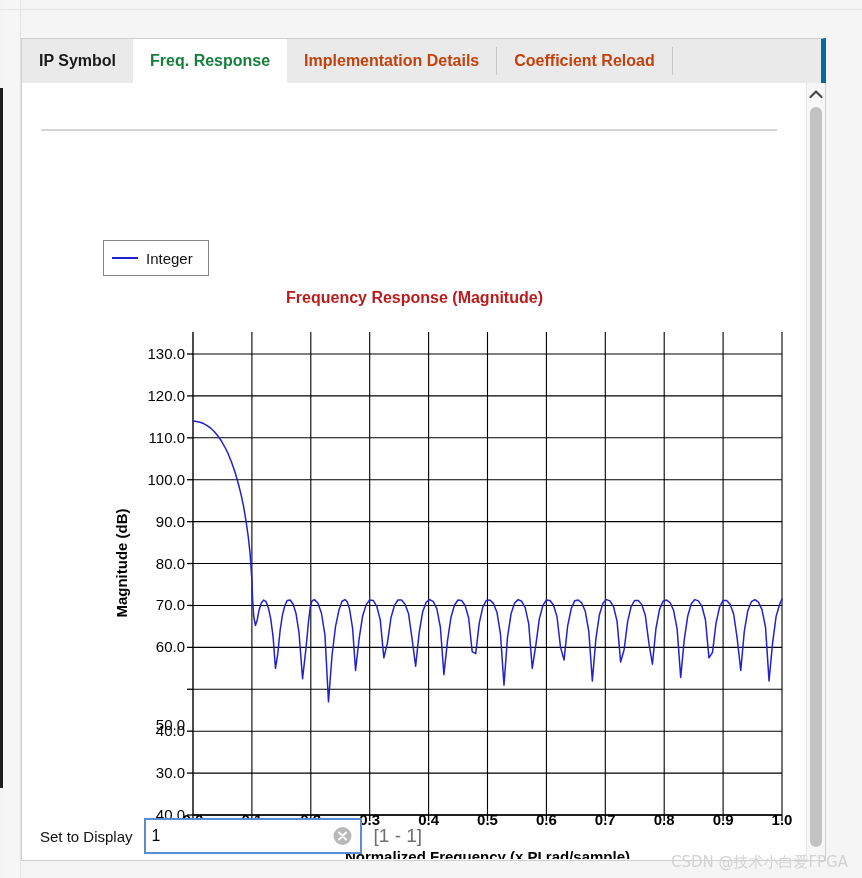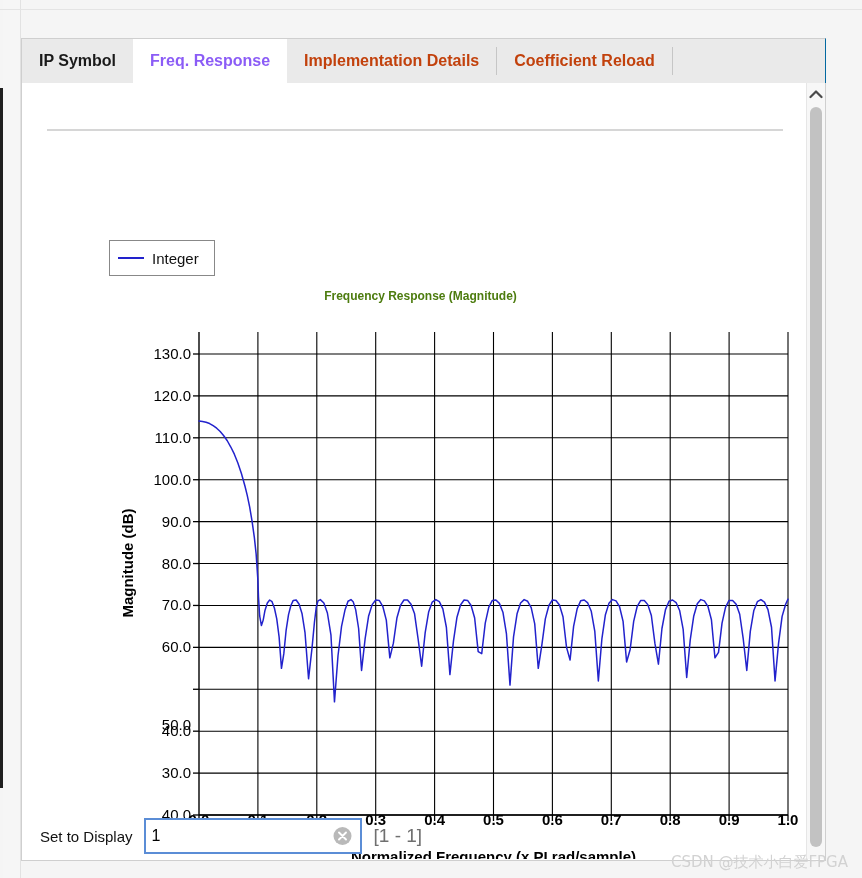--- a/index.html
+++ b/index.html
@@ -36,41 +36,41 @@
   }
 
   
   #tabbar {
     position: absolute;
     left: 21px; top: 38px;
     width: 805px; height: 45px;
     background: #eaeaea;
     border-top: 1px solid #cfcfcf;
     border-left: 1px solid #cfcfcf;
-    border-right: 1px solid #0369a1;
+    border-right: 5px solid #0369a1;
     box-sizing: border-box;
     display: flex;
     align-items: stretch;
   }
   .tab {
     display: flex;
     align-items: center;
     justify-content: center;
     padding: 0 17px;
     font-size: 16px;
     font-weight: bold;
     color: #1a1a1a;
     background: #eaeaea;
     box-sizing: border-box;
     white-space: nowrap;
     position: relative;
   }
   .tab.active {
     background: #ffffff;
-    color: #8b5cf6;
+    color: #15803d;
   }
   .tab.disabled {
     color: #c2410c;
     font-weight: bold;
   }
   .tab-sep {
     width: 1px;
     margin: 8px 0;
     background: #c6c6c6;
     align-self: stretch;
@@ -85,21 +85,21 @@
     position: absolute;
     left: 21px; top: 83px;
     width: 805px; height: 778px;
     background: #ffffff;
     border: 1px solid #cfcfcf;
     border-top: none;
     box-sizing: border-box;
   }
   #content-area {
     position: absolute;
-    left: 6px; top: 0;
+    left: 0; top: 0;
     width: 772px; height: 776px;
     overflow: hidden;
   }
   #hr-sep {
     position: absolute;
     left: 19px; top: 46px;
     width: 736px; height: 2px;
     background: #d6d6d6;
   }
 
@@ -153,23 +153,23 @@
     position: absolute;
     left: 0; top: 0;
     width: 785px; height: 776px;
     pointer-events: none;
   }
   #chart-title {
     position: absolute;
     left: 0; top: 206px;
     width: 785px;
     text-align: center;
-    font-size: 12px;
-    font-weight: bold;
-    color: #4d7c0f;
+    font-size: 16px;
+    font-weight: bold;
+    color: #b91c1c;
   }
   #ylabel {
     position: absolute;
     left: -9px; top: 480px;
     width: 200px;
     transform: rotate(-90deg);
     transform-origin: 100px 0;
     text-align: center;
     font-size: 15px;
     font-weight: bold;

